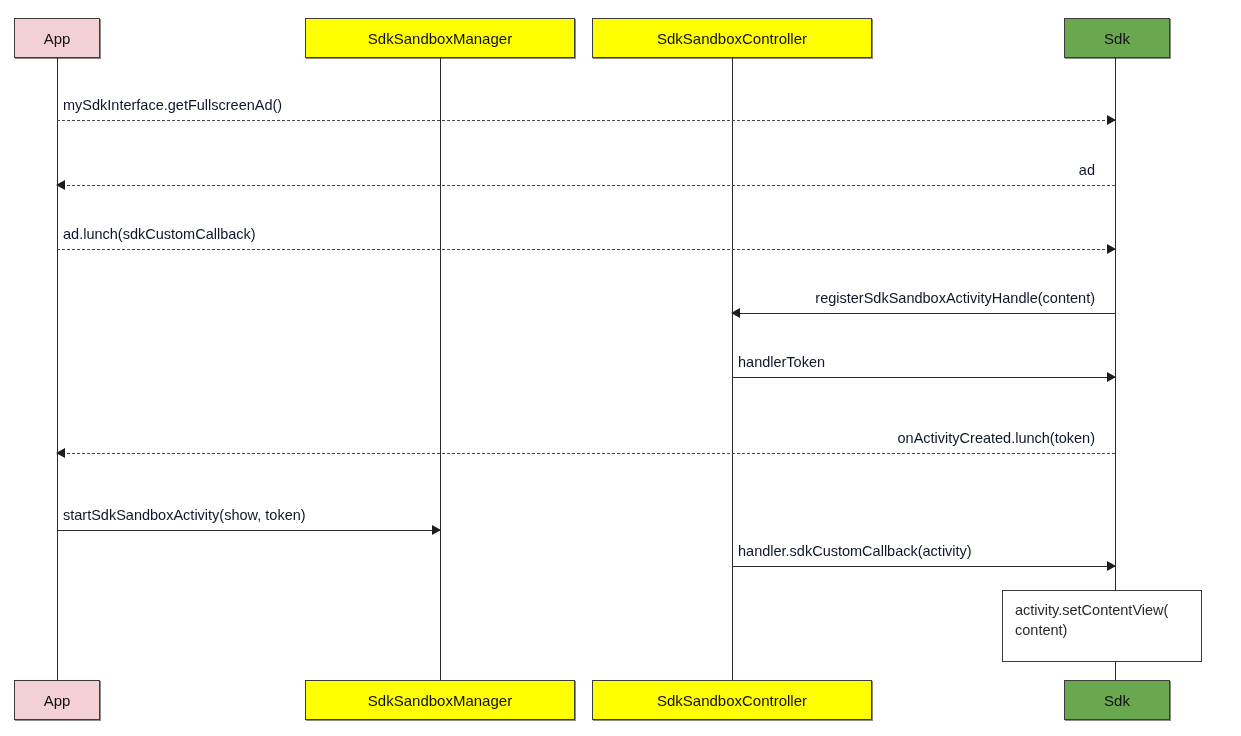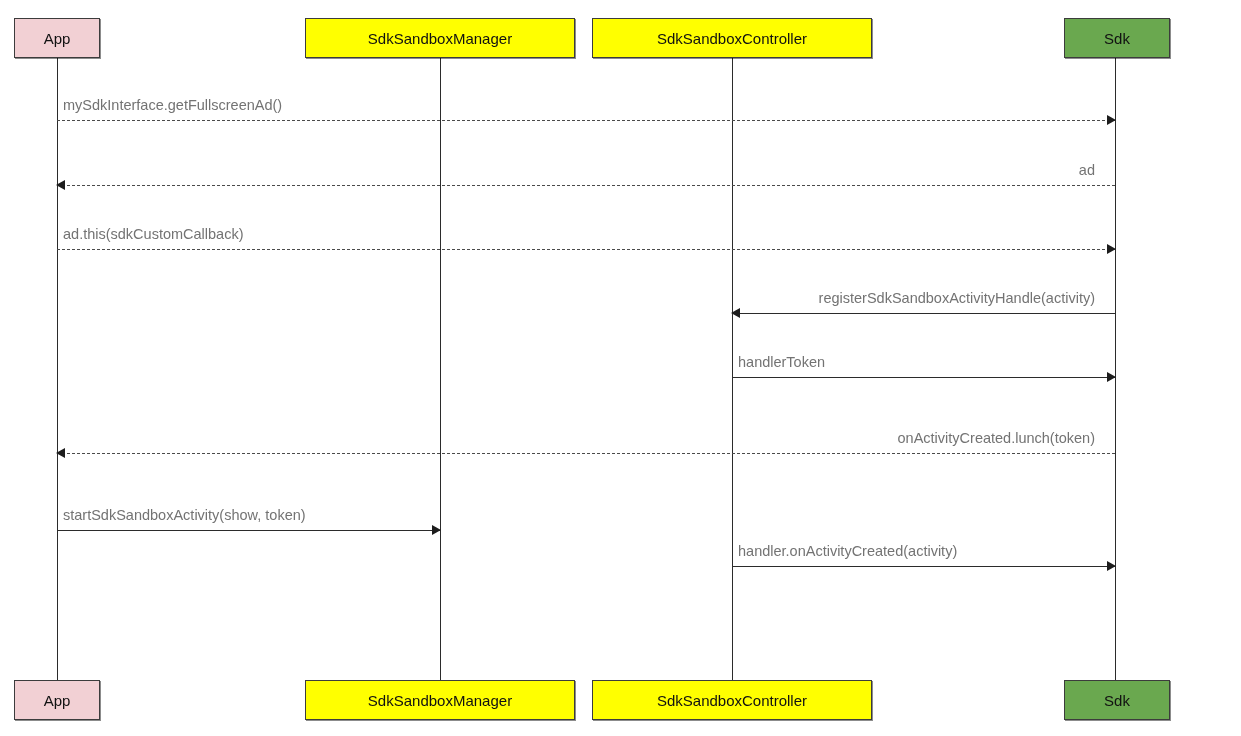--- a/index.html
+++ b/index.html
@@ -73,21 +73,21 @@
   .msg.to-left .head {
     left: -1px;
     border-top: 5px solid transparent;
     border-bottom: 5px solid transparent;
     border-right: 9px solid #1d1d1d;
   }
   .msg .label {
     position: absolute;
     bottom: 6px;
     font-size: 14.5px;
-    color: #737373;
+    color: #0f172a;
     white-space: nowrap;
     line-height: 1.1;
   }
   .msg .label.align-left  { left: 6px; }
   .msg .label.align-right { right: 20px; }
   
   .note {
     position: absolute;
     box-sizing: border-box;
     background: #ffffff;
@@ -130,27 +130,27 @@
 
   <div class="msg dashed to-left" style="left:57px; top:185px; width:1058px;">
     <div class="line"></div>
     <div class="head"></div>
     <div class="label align-right">ad</div>
   </div>
 
   <div class="msg dashed to-right" style="left:57px; top:249px; width:1058px;">
     <div class="line"></div>
     <div class="head"></div>
-    <div class="label align-left">ad.this(sdkCustomCallback)</div>
+    <div class="label align-left">ad.lunch(sdkCustomCallback)</div>
   </div>
 
   <div class="msg solid to-left" style="left:732px; top:313px; width:383px;">
     <div class="line"></div>
     <div class="head"></div>
-    <div class="label align-right">registerSdkSandboxActivityHandle(activity)</div>
+    <div class="label align-right">registerSdkSandboxActivityHandle(content)</div>
   </div>
 
   <div class="msg solid to-right" style="left:732px; top:377px; width:383px;">
     <div class="line"></div>
     <div class="head"></div>
     <div class="label align-left">handlerToken</div>
   </div>
 
   <div class="msg dashed to-left" style="left:57px; top:453px; width:1058px;">
     <div class="line"></div>
@@ -160,23 +160,27 @@
 
   <div class="msg solid to-right" style="left:57px; top:530px; width:383px;">
     <div class="line"></div>
     <div class="head"></div>
     <div class="label align-left">startSdkSandboxActivity(show, token)</div>
   </div>
 
   <div class="msg solid to-right" style="left:732px; top:566px; width:383px;">
     <div class="line"></div>
     <div class="head"></div>
-    <div class="label align-left">handler.onActivityCreated(activity)</div>
+    <div class="label align-left">handler.sdkCustomCallback(activity)</div>
   </div>
 
+  <div class="note" style="left:1002px; top:590px; width:200px; height:72px;">
+    <div>activity.setContentView(</div>
+    <div>content)</div>
+  </div>
 
   <div class="participant" style="left:14px; top:680px; width:86px; height:40px; background:#f2d0d4; z-index:6;">
     <span>App</span>
   </div>
   <div class="participant" style="left:305px; top:680px; width:270px; height:40px; background:#ffff00; z-index:6;">
     <span>SdkSandboxManager</span>
   </div>
   <div class="participant" style="left:592px; top:680px; width:280px; height:40px; background:#ffff00; z-index:6;">
     <span>SdkSandboxController</span>
   </div>

